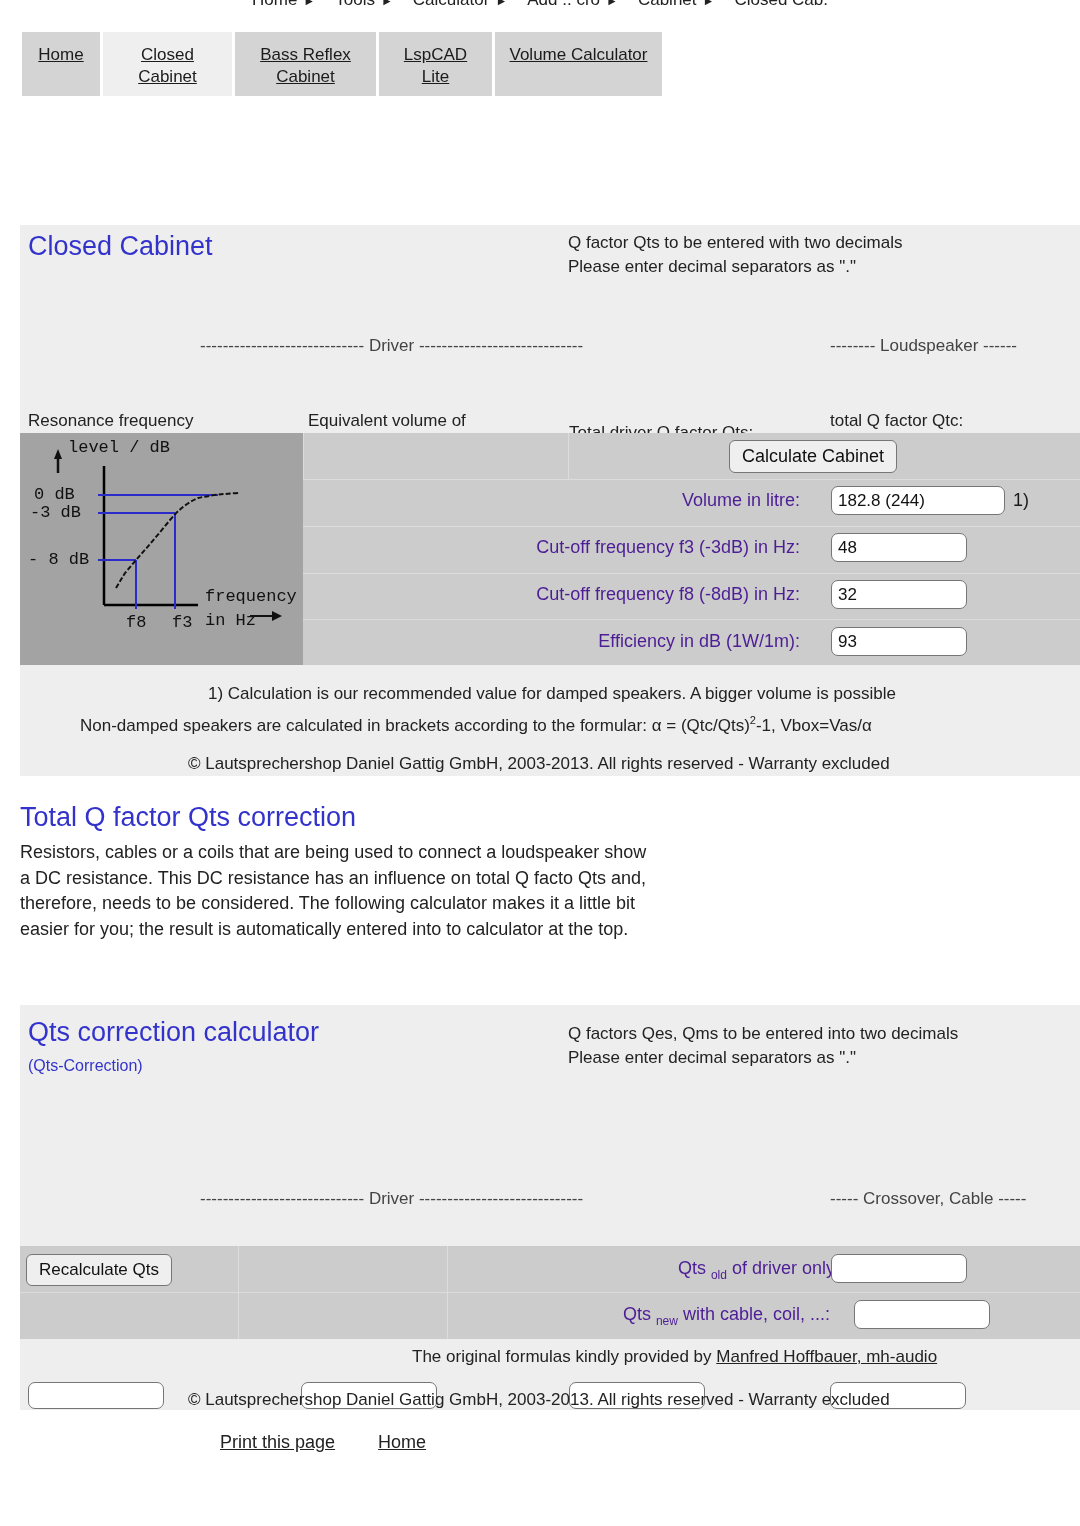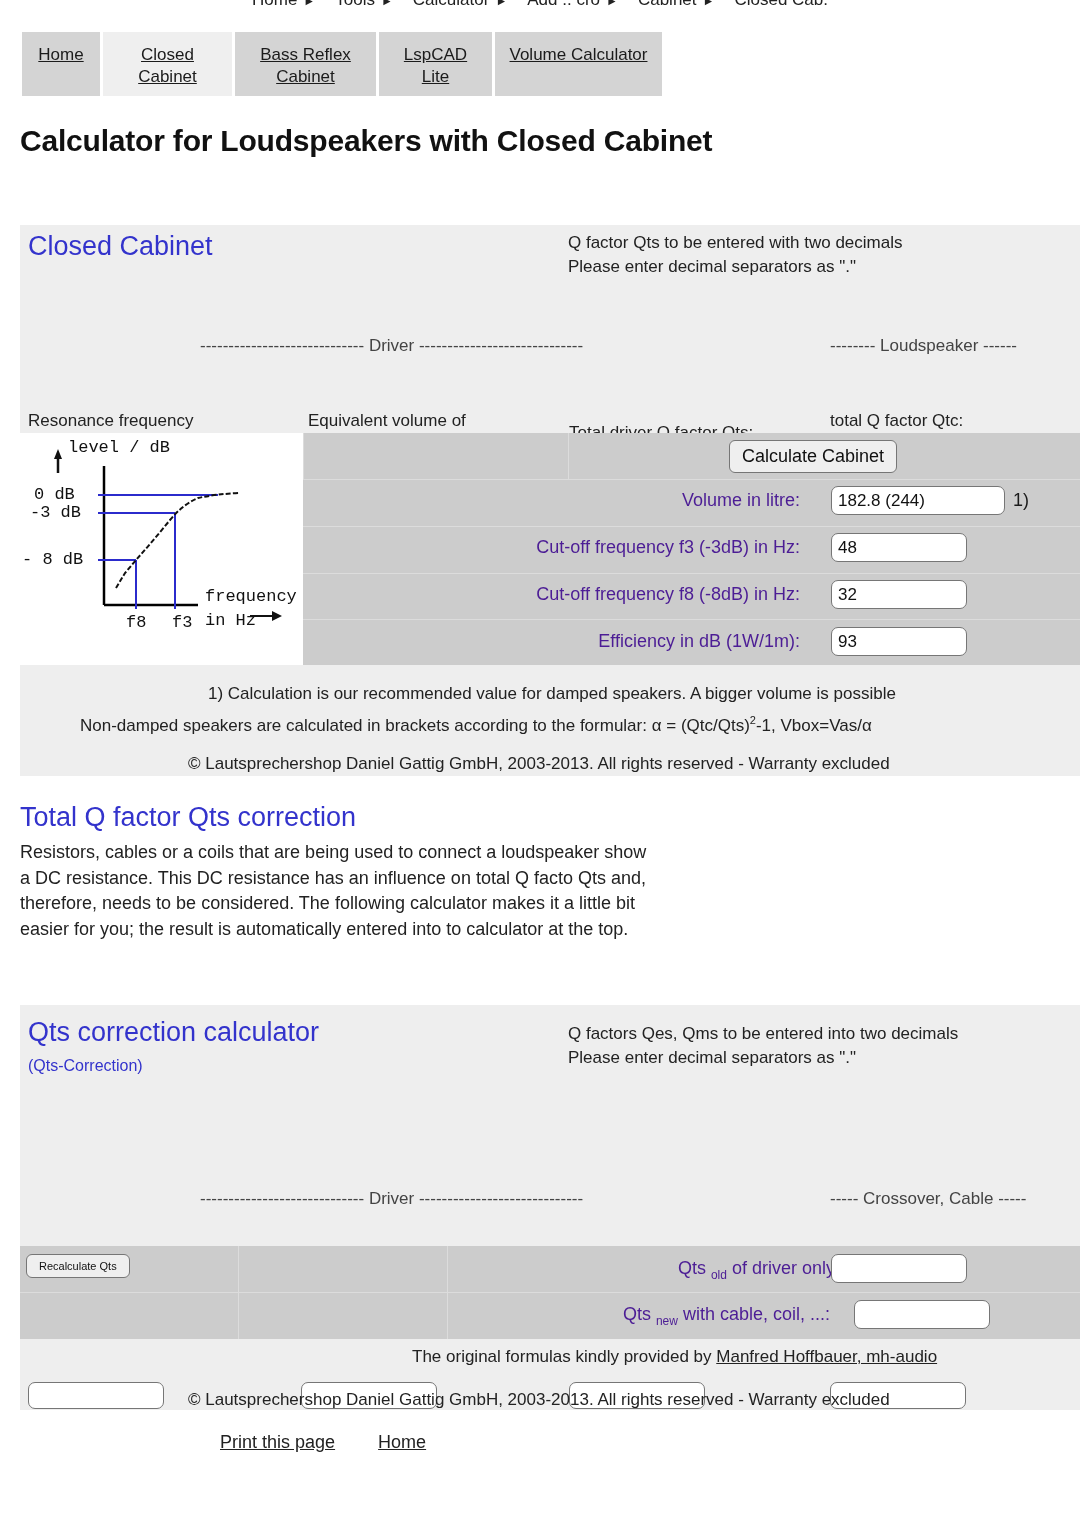--- a/index.html
+++ b/index.html
@@ -90,21 +90,21 @@
     background:#efefef;
     border:1px solid #767676;border-radius:6px;
     padding:5px 12px;
     cursor:pointer;
   }
 
   .res-lbl{position:absolute;font-size:18px;color:#4c1d95;text-align:right;}
   .res-suffix{position:absolute;font-size:18px;color:#1a1a1a;}
 
   
-  .diagram{position:absolute;background:#ffffff;text-align:center;}
+  .diagram{position:absolute;background:#a3a3a3;text-align:center;}
 
   
   .foot{position:absolute;font-size:17px;line-height:23px;color:#222;white-space:nowrap;}
   .copy{position:absolute;font-size:17px;color:#222;white-space:nowrap;}
 
   
   .mid-title{
     position:absolute;left:20px;top:802px;
     font-size:27px;color:#3333cc;
   }
@@ -151,21 +151,20 @@
         <a>Bass Reflex Cabinet</a>
       </div>
     <div class="tab tab-w4">
         <a>LspCAD Lite</a>
       </div>
     <div class="tab tab-w5">
         <a>Volume Calculator</a>
       </div>
   </div>
 
-  <h1 class="page-title">Calculator for Loudspeakers with Closed Cabinet</h1>
 
   <div class="panel" style="top:225px;height:551px;">
 
     <div class="panel-hdr" style="height:62px;">
       <div class="panel-title" style="top:4px;">Closed Cabinet</div>
       <div class="note" style="left:548px;top:6px;">Q factor Qts to be entered with two decimals</div>
       <div class="note" style="left:548px;top:30px;">Please enter decimal separators as "."</div>
     </div>
 
     <div class="sep-row">
@@ -219,21 +218,21 @@
           <line x1="116" y1="127" x2="116" y2="176" stroke="#2b2bcc" stroke-width="2"></line>
 
           <path d="M 96 155 L 105 140 L 116 127 Q 133 108 150 87 Q 162 72 178 65 Q 196 61 220 60" fill="none" stroke="#111" stroke-width="2" stroke-dasharray="5 2.2"></path>
 
           <line x1="230" y1="183" x2="256" y2="183" stroke="#111" stroke-width="2"></line>
           <polygon points="262,183 252,178 252,188" fill="#111"></polygon>
         </svg>
         <div style="position:absolute;left:48px;top:5px;font-family:'Liberation Mono',monospace;font-size:17px;color:#111;">level / dB</div>
         <div style="position:absolute;left:14px;top:52px;font-family:'Liberation Mono',monospace;font-size:17px;color:#111;">0 dB</div>
         <div style="position:absolute;left:10px;top:70px;font-family:'Liberation Mono',monospace;font-size:17px;color:#111;">-3 dB</div>
-        <div style="position:absolute;left:2px;top:117px;font-family:'Liberation Mono',monospace;font-size:17px;color:#111;">- 8 dB</div>
+        <div style="position:absolute;left:8px;top:117px;font-family:'Liberation Mono',monospace;font-size:17px;color:#111;">- 8 dB</div>
         <div style="position:absolute;left:106px;top:180px;font-family:'Liberation Mono',monospace;font-size:17px;color:#111;">f8</div>
         <div style="position:absolute;left:152px;top:180px;font-family:Liberation Mono, monospace;font-size:17px;color:#111;">f3</div>
         <div style="position:absolute;left:185px;top:154px;font-family:'Liberation Mono',monospace;font-size:17px;color:#111;">frequency</div>
         <div style="position:absolute;left:185px;top:178px;font-family:'Liberation Mono',monospace;font-size:17px;color:#111;">in Hz</div>
       </div>
 
       <button class="btn" style="left:709px;top:7px;">Calculate Cabinet</button>
 
       <div class="res-lbl" style="left:480px;top:57px;width:300px;">Volume in litre:</div>
       <input class="txt" style="left: 811px; top: 53px; width: 174px; height: 29px;" value="182.8 (244)">
@@ -284,21 +283,21 @@
       <input class="txt" style="left: 281px; top: 201px; width: 136px;" value="">
       <input class="txt" style="left: 549px; top: 201px; width: 136px;" value="">
       <input class="txt" style="left: 810px; top: 201px; width: 136px;" value="">
     </div>
 
     <div class="results" style="position:absolute;left:0;top:241px;width:1100px;height:93px;">
       <div class="grid-line" style="left:0;top:46px;width:1100px;"></div>
       <div class="vline" style="left:218px;top:0;height:93px;"></div>
       <div class="vline" style="left:427px;top:0;height:93px;"></div>
 
-      <button class="btn" style="left:6px;top:8px;font-size:11px;">Recalculate Qts</button>
+      <button class="btn" style="left:6px;top:8px;font-size:17px;">Recalculate Qts</button>
 
       <div class="res-lbl" style="left:440px;top:12px;width:380px;"><span>Qts </span><sub>old</sub><span> of driver only:</span></div>
       <input class="txt" style="left: 811px; top: 8px; width: 136px; height: 29px;" value="">
 
       <div class="res-lbl" style="left:430px;top:58px;width:380px;"><span>Qts </span><sub>new</sub><span> with cable, coil, ...:</span></div>
       <input class="txt" style="left: 834px; top: 54px; width: 136px; height: 29px;" value="">
     </div>
 
     <div class="foot" style="left:392px;top:340px;"><span>The original formulas kindly provided by </span><a style="text-decoration:underline;">Manfred Hoffbauer, mh-audio</a></div>
     <div class="copy" style="left:168px;top:385px;">© Lautsprechershop Daniel Gattig GmbH, 2003-2013. All rights reserved - Warranty excluded</div>

